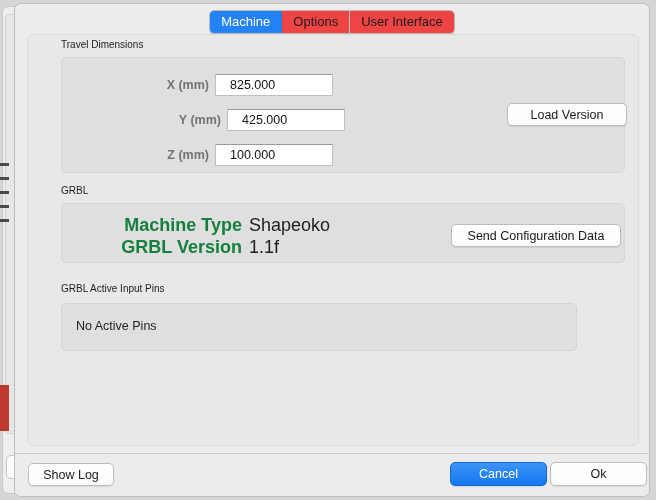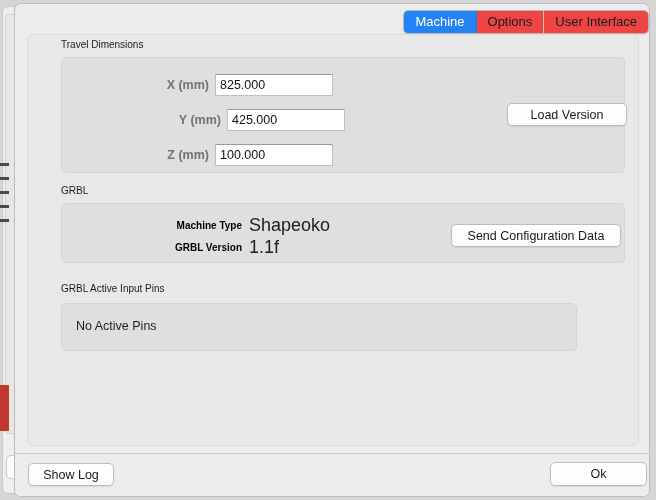--- a/index.html
+++ b/index.html
@@ -71,21 +71,21 @@
     border-radius: 7px;
     overflow: hidden;
   }
 
   
   .tabbar {
     position: absolute;
     left: 0; top: 0;
     width: 100%; height: 36px;
     display: flex;
-    justify-content: flex-end;
+    justify-content: center;
     align-items: flex-start;
     padding-top: 6px;
   }
   .tabgroup {
     display: flex;
     border: 1px solid #b9b9b9;
     border-radius: 5px;
     overflow: hidden;
     box-shadow: 0 1px 1px rgba(0,0,0,.10);
     background: #fff;
@@ -151,42 +151,42 @@
     position: absolute;
     left: 126px; top: 0;
     width: 118px; height: 22px;
     background: #ffffff;
     border: 1px solid #bfbfbf;
     border-top-color: #9a9a9a;
     border-radius: 1px;
     font-family: "Liberation Sans", sans-serif;
     font-size: 12.5px;
     color: #111;
-    padding: 0 4px;
+    padding: 0 14px;
     outline: none;
   }
 
   #btn-load-defaults {
     position: absolute;
     left: 445px; top: 45px;
     width: 120px; height: 23px;
   }
 
   
   #panel-grbl { left: 33px; top: 168px; width: 564px; height: 60px; }
 
   .info-row { position: absolute; height: 19px; }
   .info-label {
     position: absolute;
     right: 0; top: 0;
     width: 150px;
     text-align: right;
-    font-size: 10px;
+    font-size: 18px;
     font-weight: bold;
-    color: #000000;
+    color: #15803d;
     line-height: 19px;
     white-space: nowrap;
   }
   .info-value {
     position: absolute;
     left: 157px; top: 0;
     font-size: 18px;
     color: #1d1d1d;
     line-height: 19px;
     white-space: nowrap;
@@ -327,16 +327,17 @@
 
     <div class="panel" id="panel-pins">
       <div class="pins-text">No Active Pins</div>
     </div>
 
   </div>
 
   <div class="bottom-sep"></div>
   <div class="bottom-bar">
     <button class="btn" id="btn-show-log">Show Log</button>
+    <button class="btn" id="btn-cancel">Cancel</button>
     <button class="btn" id="btn-ok">Ok</button>
   </div>
 
 </div>
 
 </body></html>

